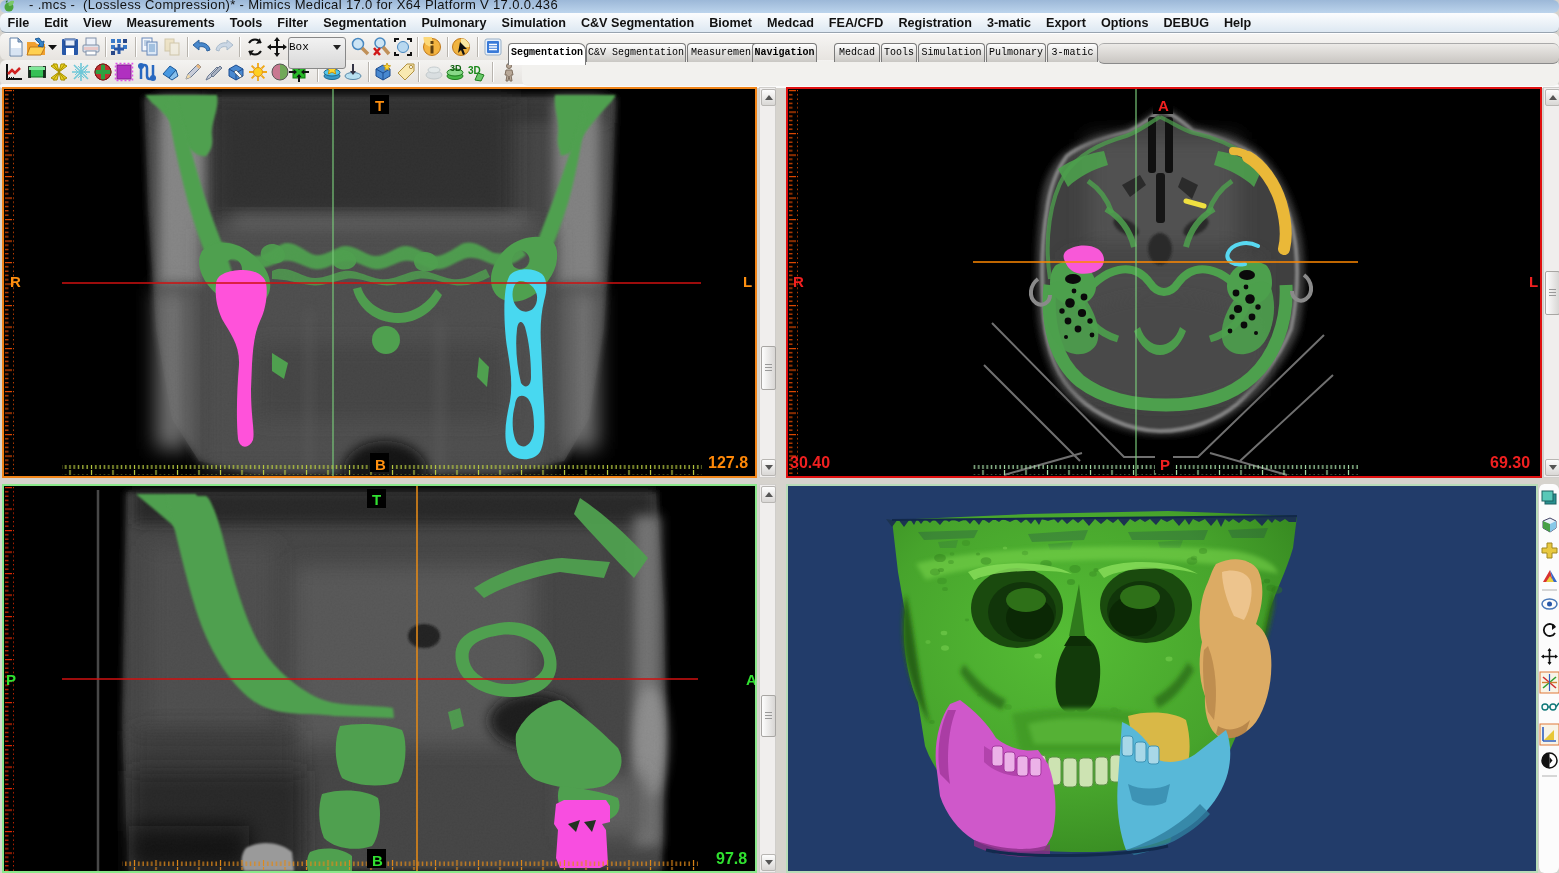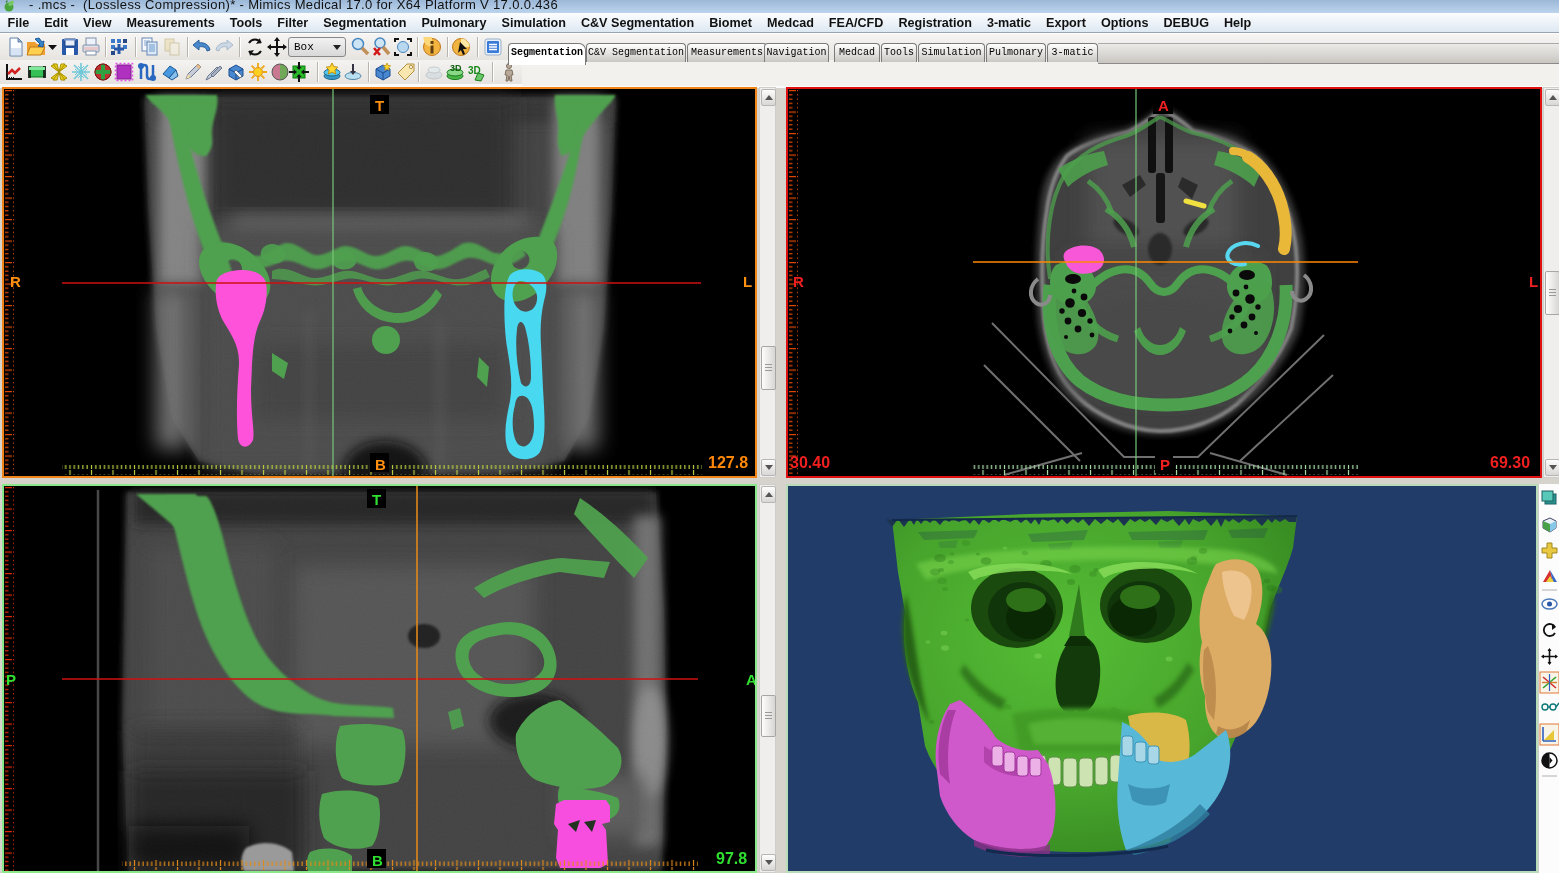--- a/index.html
+++ b/index.html
@@ -1,37 +1,37 @@
 <!DOCTYPE html>
 <html><head>
 <meta charset="utf-8">
 <style>
 html,body{margin:0;padding:0;width:1559px;height:873px;overflow:hidden;background:#d6d3cd;font-family:"Liberation Sans",sans-serif;}
 #stage{position:absolute;left:0;top:0;width:1559px;height:873px;}
-.abs{position:absolute;}
+.abs{position:absolute;border-radius:6px;}
 
 #titlebar{left:0;top:0;width:1559px;height:13px;background:linear-gradient(#9cb8d8,#bcd4ec);overflow:hidden;}
 #titletxt{position:absolute;left:29px;top:-3px;font-size:13px;letter-spacing:0.35px;color:#111;white-space:nowrap;}
 
 #menubar{left:0;top:13px;width:1559px;height:20px;background:linear-gradient(#fcfdfe,#dde8f2);border-bottom:1px solid #98a4b0;box-sizing:border-box;}
 #menubar span{display:inline-block;padding:2px 7.5px 0 7.5px;font-size:12.6px;color:#111;font-weight:bold;}
 
 #tb1{left:0;top:33px;width:1559px;height:27px;background:linear-gradient(#f6f5f3,#e7e4e0);border-top:1px solid #fff;box-sizing:border-box;}
 #tb2{left:0;top:60px;width:1559px;height:26px;background:linear-gradient(#f4f3f1,#e5e2de);}
 #tbwhite{left:0;top:84px;width:1559px;height:4px;background:#fafafa;}
 #tabwhite{left:522px;top:61px;width:1037px;height:25px;background:#f2f1ee;}
 .sep1{position:absolute;top:3px;width:1px;height:20px;background:#b8b4ae;border-right:1px solid #fff;}
 .sep2{position:absolute;top:2px;width:1px;height:20px;background:#b8b4ae;border-right:1px solid #fff;}
 .ic{position:absolute;width:20px;height:20px;}
 
 #tabs{left:504px;top:43px;height:20px;}
 .tab{position:absolute;top:0;height:19px;background:linear-gradient(#ffffff,#c9c7c3);border:1px solid #7a7a7a;border-bottom:none;border-radius:4px 4px 0 0;font-family:"Liberation Mono",monospace;font-size:10px;color:#000;text-align:center;line-height:17px;box-sizing:border-box;white-space:nowrap;overflow:hidden;}
 .tab.act{background:#ffffff;height:22px;z-index:3;border-radius:4px 7px 0 0;font-weight:bold;}
 
-#boxcombo{left:288px;top:37px;width:58px;height:20px;background:linear-gradient(#f2f2f2,#d8d8d8);border:1px solid #888;border-radius:3px;font-family:"Liberation Mono",monospace;font-size:11px;color:#000;line-height:18px;padding-left:5px;box-sizing:border-box;}
+#boxcombo{left:288px;top:37px;width:58px;height:32px;background:linear-gradient(#f2f2f2,#d8d8d8);border:1px solid #888;border-radius:3px;font-family:"Liberation Mono",monospace;font-size:11px;color:#000;line-height:18px;box-sizing:border-box;}
 #boxcombo .arr{position:absolute;right:4px;top:7px;width:0;height:0;border-left:4px solid transparent;border-right:4px solid transparent;border-top:5px solid #222;}
 
 .vpf{position:absolute;box-sizing:border-box;}
 #vp1{left:2px;top:87px;width:755px;height:391px;border:2px solid #f08418;background:#000;}
 #vp2{left:786px;top:87px;width:756px;height:391px;border:2px solid #e01010;background:#000;}
 #vp3{left:2px;top:484px;width:755px;height:389px;border:2px solid #8ae88a;background:#000;}
 #vp4{left:786px;top:484px;width:752px;height:389px;border:2px solid #b8dcb8;background:#223c6a;}
 
 .sbar{position:absolute;width:17px;background:#f0eeed;border:1px solid #d0cecb;box-sizing:border-box;}
 .sbar .up,.sbar .dn{position:absolute;left:1px;width:13px;height:15px;background:linear-gradient(#fdfdfd,#d9d7d5);border:1px solid #b8b6b3;border-radius:2px;}
@@ -261,21 +261,21 @@
     <svg class="ic" style="left:499px;top:2px;" viewBox="0 0 20 20">
         <circle cx="10" cy="4" r="2.5" fill="#b8a898" stroke="#807060"></circle>
         <path d="M7,8h6l1,5h-2l1,6h-2l-1-5-1,5H7l1-6H6z" fill="#b8a898" stroke="#807060"></path>
       </svg>
   </div>
   <div id="tbwhite" class="abs"></div>
   <div id="tabwhite" class="abs"></div>
   <div id="tabs" class="abs">
     <div class="tab" style="left:82px;width:100px;">C&amp;V Segmentation</div>
     <div class="tab" style="left:183px;width:80px;">Measurements</div>
-    <div class="tab" style="left:260px;width:65px;">Navigation</div>
+    <div class="tab" style="left:248px;width:65px;font-weight:bold;">Navigation</div>
     <div class="tab" style="left:330px;width:46px;">Medcad</div>
     <div class="tab" style="left:377px;width:36px;">Tools</div>
     <div class="tab" style="left:414px;width:67px;">Simulation</div>
     <div class="tab" style="left:482px;width:60px;">Pulmonary</div>
     <div class="tab" style="left:543px;width:51px;">3-matic</div>
     <div class="tab act" style="left:4px;width:78px;">Segmentation</div>
   </div>
   <div class="abs" style="left:1098px;top:43px;width:461px;height:21px;background:linear-gradient(#eceae7,#c9c6c2);border-top:1px solid #aaa;border-bottom:1px solid #8a8a8a;box-sizing:border-box;"></div>
   <div id="boxcombo" class="abs">Box<div class="arr"></div></div>
 

